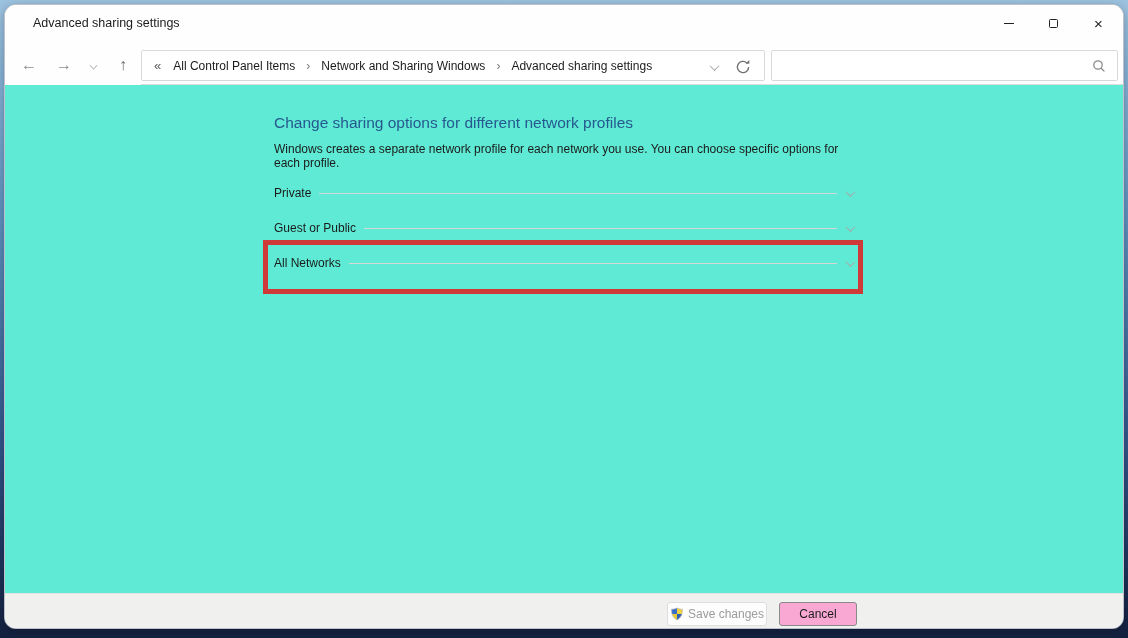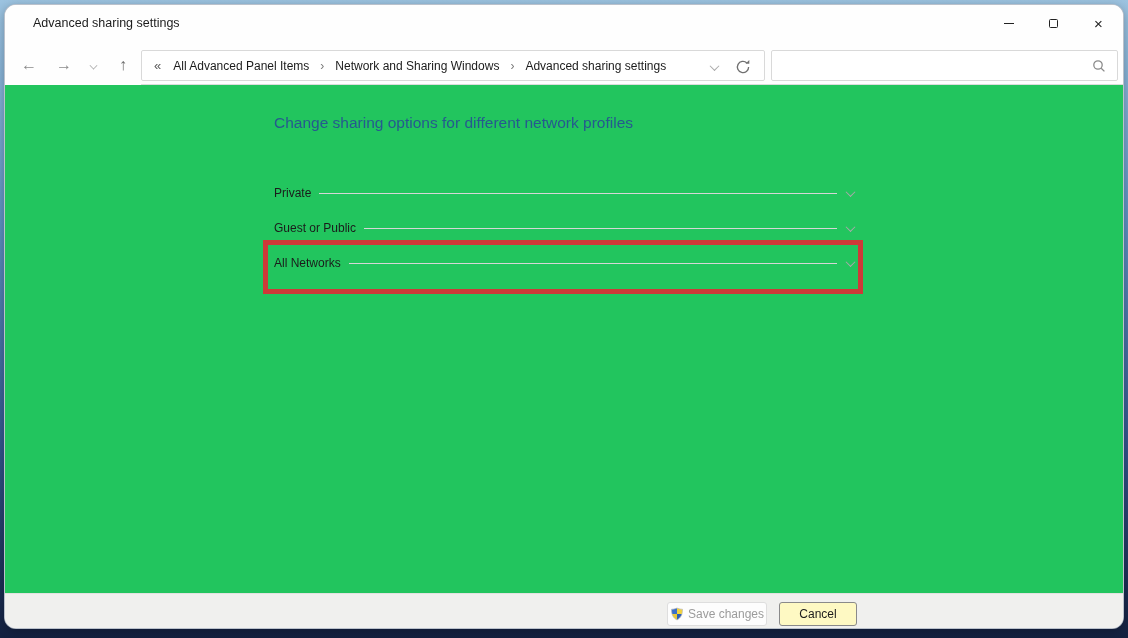--- a/index.html
+++ b/index.html
@@ -43,21 +43,21 @@
   .crumb-sep{ color:#7a7a7a; margin:0 9px; font-size:12px; }
   .addr-chevron{ position:absolute; right:46px; top:9px; }
   .addr-refresh{ position:absolute; right:12px; top:7px; width:18px; height:18px; }
   .searchbox{
     position:absolute; left:766px; top:5px; width:347px; height:31px;
     background:#fff; border:1px solid var(--border_light,#d9d9d9); border-radius:2px;
   }
   .searchbox input{ position:absolute; left:8px; top:1px; width:300px; height:27px; border:none; outline:none; font-size:12px; font-family:inherit; background:transparent; }
   .search-icon{ position:absolute; right:10px; top:7px; width:16px; height:16px; }
   
-  .content{ position:absolute; left:0; top:80px; right:0; bottom:35px; background:#22c55e; }
+  .content{ position:absolute; left:0; top:80px; right:0; bottom:35px; background:#5eead4; }
   .page-heading{ position:absolute; left:269px; top:29px; font-size:15.5px; color:var(--heading,#26598f); font-weight:400; }
   .page-desc{ position:absolute; left:269px; top:57px; width:566px; font-size:12px; line-height:14px; color:#1b1b1b; }
   .profile-row{
     position:absolute; left:269px; width:580px; height:16px;
     display:flex; align-items:center; cursor:default;
   }
   .profile-row .label{ font-size:12px; color:#1b1b1b; white-space:nowrap; }
   .profile-row .rule{ flex:1; border-top:1px solid #d6d6d6; margin:0 10px 0 8px; }
   .row-private{ top:100px; }
   .row-guest{ top:135px; }
@@ -72,21 +72,21 @@
     background:var(--footer_bg,#f0f0ee); border-top:1px solid #e2e2e0;
   }
   .btn{
     position:absolute; top:8px; height:24px; border-radius:3px;
     font-size:12px; font-family:inherit; display:flex; align-items:center; justify-content:center;
   }
   .btn-save{
     left:662px; width:100px; background:#fdfdfd; border:1px solid #dedede; color:#9b9b9b; gap:4px;text-align:right;
   }
   .btn-cancel{
-    left:774px; width:78px; background:#fef9c3; border:1px solid #8a8a8a; color:#1b1b1b; cursor:default;
+    left:774px; width:78px; background:#f9a8d4; border:1px solid #8a8a8a; color:#1b1b1b; cursor:default;
   }
   .shield{ width:14px; height:14px; display:block; }
 </style>
 </head>
 <body>
 
 <div class="window">
 
   <div class="titlebar">
     <span class="title">Advanced sharing settings</span>
@@ -112,21 +112,21 @@
       </div>
     <div class="nav-icon nav-hist">
         <span class="chev-down" style="transform:rotate(45deg) scale(.8);"></span>
       </div>
     <div class="nav-icon nav-up">
         <span>↑</span>
       </div>
 
     <div class="addressbar">
       <span class="crumb-overflow">«</span>
-      <span class="crumb">All Advanced Panel Items</span>
+      <span class="crumb">All Control Panel Items</span>
       <span class="crumb-sep">›</span>
       <span class="crumb">Network and Sharing Windows</span>
       <span class="crumb-sep">›</span>
       <span class="crumb">Advanced sharing settings</span>
       <span class="addr-chevron"><span class="chev-down"></span></span>
       <span class="addr-refresh">
         <svg viewBox="0 0 16 16" width="18" height="18">
           <path d="M13 8a5 5 0 1 1-1.6-3.66" fill="none" stroke="#707070" stroke-width="1.2"></path>
           <path d="M13.6 1.8v3.4h-3.4z" fill="#707070"></path>
         </svg>
@@ -140,20 +140,21 @@
           <circle cx="7" cy="7" r="4.2" fill="none" stroke="#8a8a8a" stroke-width="1.3"></circle>
           <line x1="10.2" y1="10.2" x2="13.4" y2="13.4" stroke="#8a8a8a" stroke-width="1.3"></line>
         </svg>
       </span>
     </div>
   </div>
   <div class="nav-sep"></div>
 
   <div class="content">
     <div class="page-heading">Change sharing options for different network profiles</div>
+    <div class="page-desc">Windows creates a separate network profile for each network you use. You can choose specific options for each profile.</div>
 
     <div class="profile-row row-private">
       <span class="label">Private</span>
       <span class="rule"></span>
       <span class="chev-down"></span>
     </div>
 
     <div class="profile-row row-all">
       <span class="label">All Networks</span>
       <span class="rule"></span>

